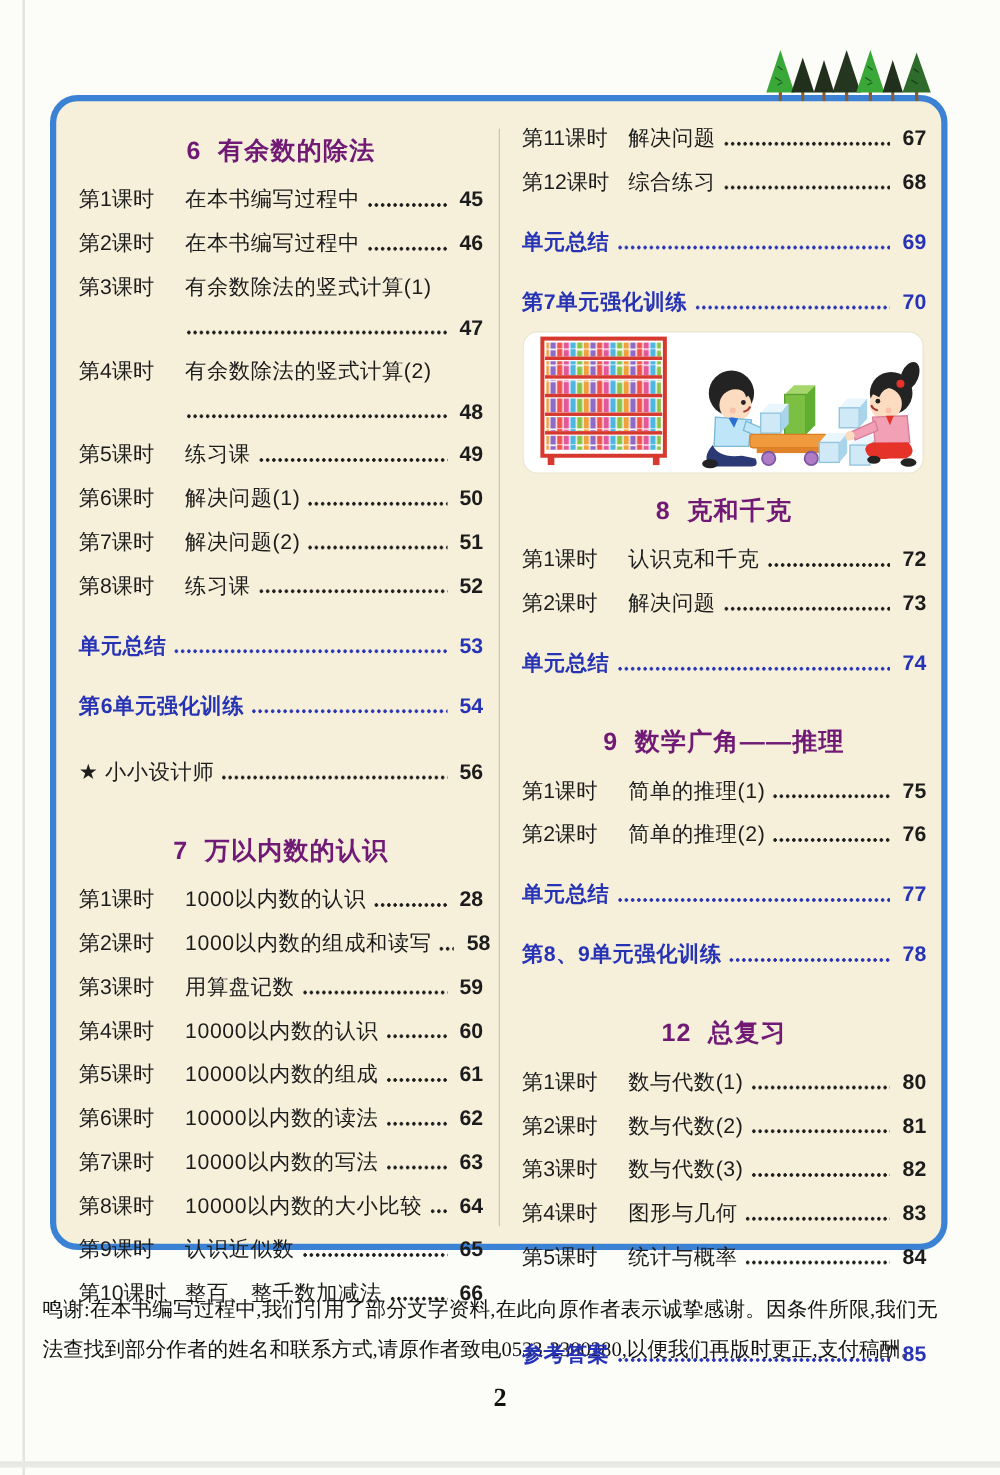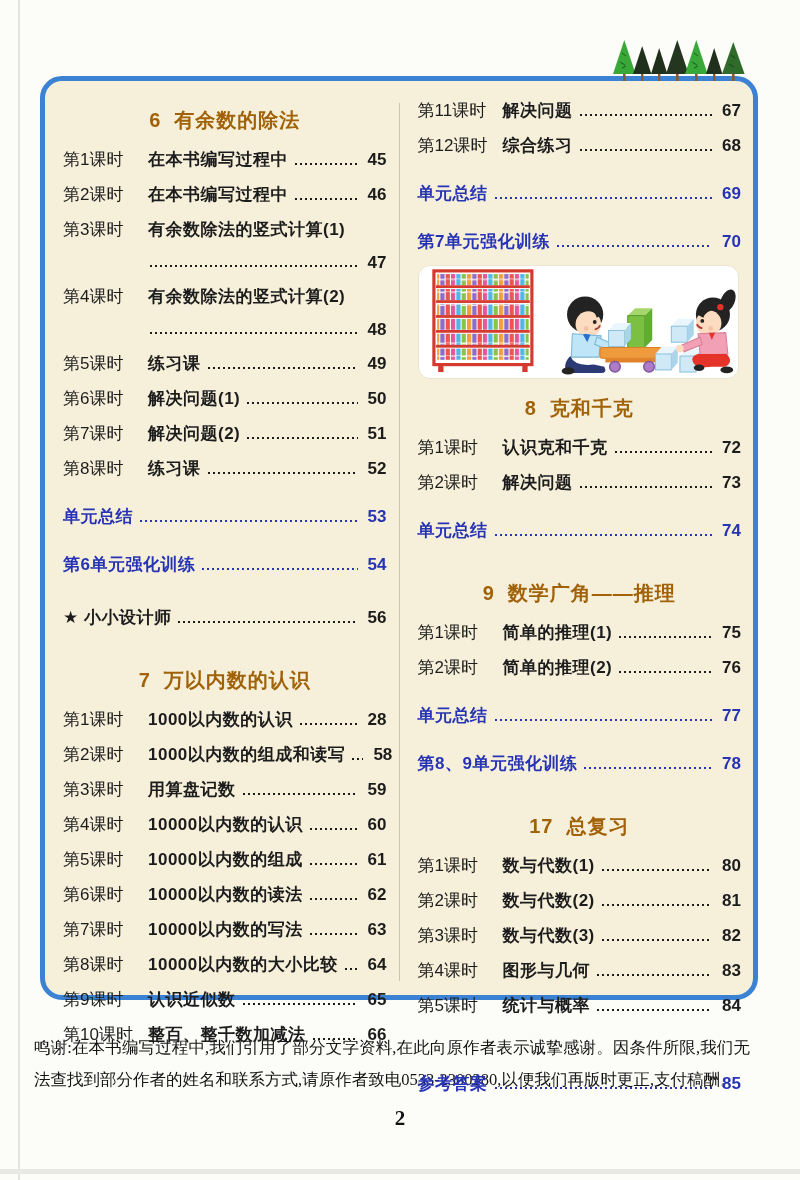--- a/index.html
+++ b/index.html
@@ -21,31 +21,31 @@
     background:var(--paper-cream,#f6f0db);
     border:5px solid var(--border-blue,#3c82d4);
     border-radius:22px;
     display:flex;
     z-index:2;
   }
   .col{flex:1;padding:18px 12px 8px 18px;box-sizing:border-box;min-width:0;}
   .col-divider{width:1px;background:#ccc5ae;margin:22px 0 14px;}
 
   .heading{
-    text-align:center;font-weight:bold;font-size:20px;color:#a16207;
+    text-align:center;font-weight:bold;font-size:20px;color:#701a75;
     margin:8px 0 14px;letter-spacing:1px;white-space:nowrap;
   }
   .heading .h-num{margin-right:13px;}
 
   .row{
     display:flex;align-items:baseline;
     font-size:17px;margin-bottom:12px;white-space:nowrap;
   }
   .row .lbl{min-width:76px;margin-right:9px;flex:none;}
-  .row .ttl{flex:none;letter-spacing:.5px;font-weight:bold;}
+  .row .ttl{flex:none;letter-spacing:.5px;}
   .row .dots{
     flex:1;align-self:flex-end;height:6px;min-width:12px;
     margin:0 5px 4px 6px;
     background-image:radial-gradient(circle at 2px 3px, currentColor 1.25px, transparent 1.5px);
     background-size:5px 6px;background-repeat:repeat-x;background-position:left bottom;
   }
   .row .pg{flex:none;min-width:24px;text-align:right;font-weight:bold;}
   .row.blue{color:var(--accent-blue,#2733b5);font-weight:bold;margin-top:25px;}
   .row.cont .dots{margin-left:86px;}
   .spacer{height:18px;}
@@ -376,21 +376,21 @@
         <span class="ttl">单元总结</span>
         <span class="dots"></span>
         <span class="pg">77</span>
       </div>
       <div class="row blue">
         <span class="ttl">第8、9单元强化训练</span>
         <span class="dots"></span>
         <span class="pg">78</span>
       </div>
       <div class="spacer"></div>
-      <div class="heading"><span class="h-num">17</span><span class="h-title">总复习</span></div>
+      <div class="heading"><span class="h-num">12</span><span class="h-title">总复习</span></div>
       <div class="row">
         <span class="lbl">第1课时</span>
         <span class="ttl">数与代数(1)</span>
         <span class="dots"></span>
         <span class="pg">80</span>
       </div>
       <div class="row">
         <span class="lbl">第2课时</span>
         <span class="ttl">数与代数(2)</span>
         <span class="dots"></span>

